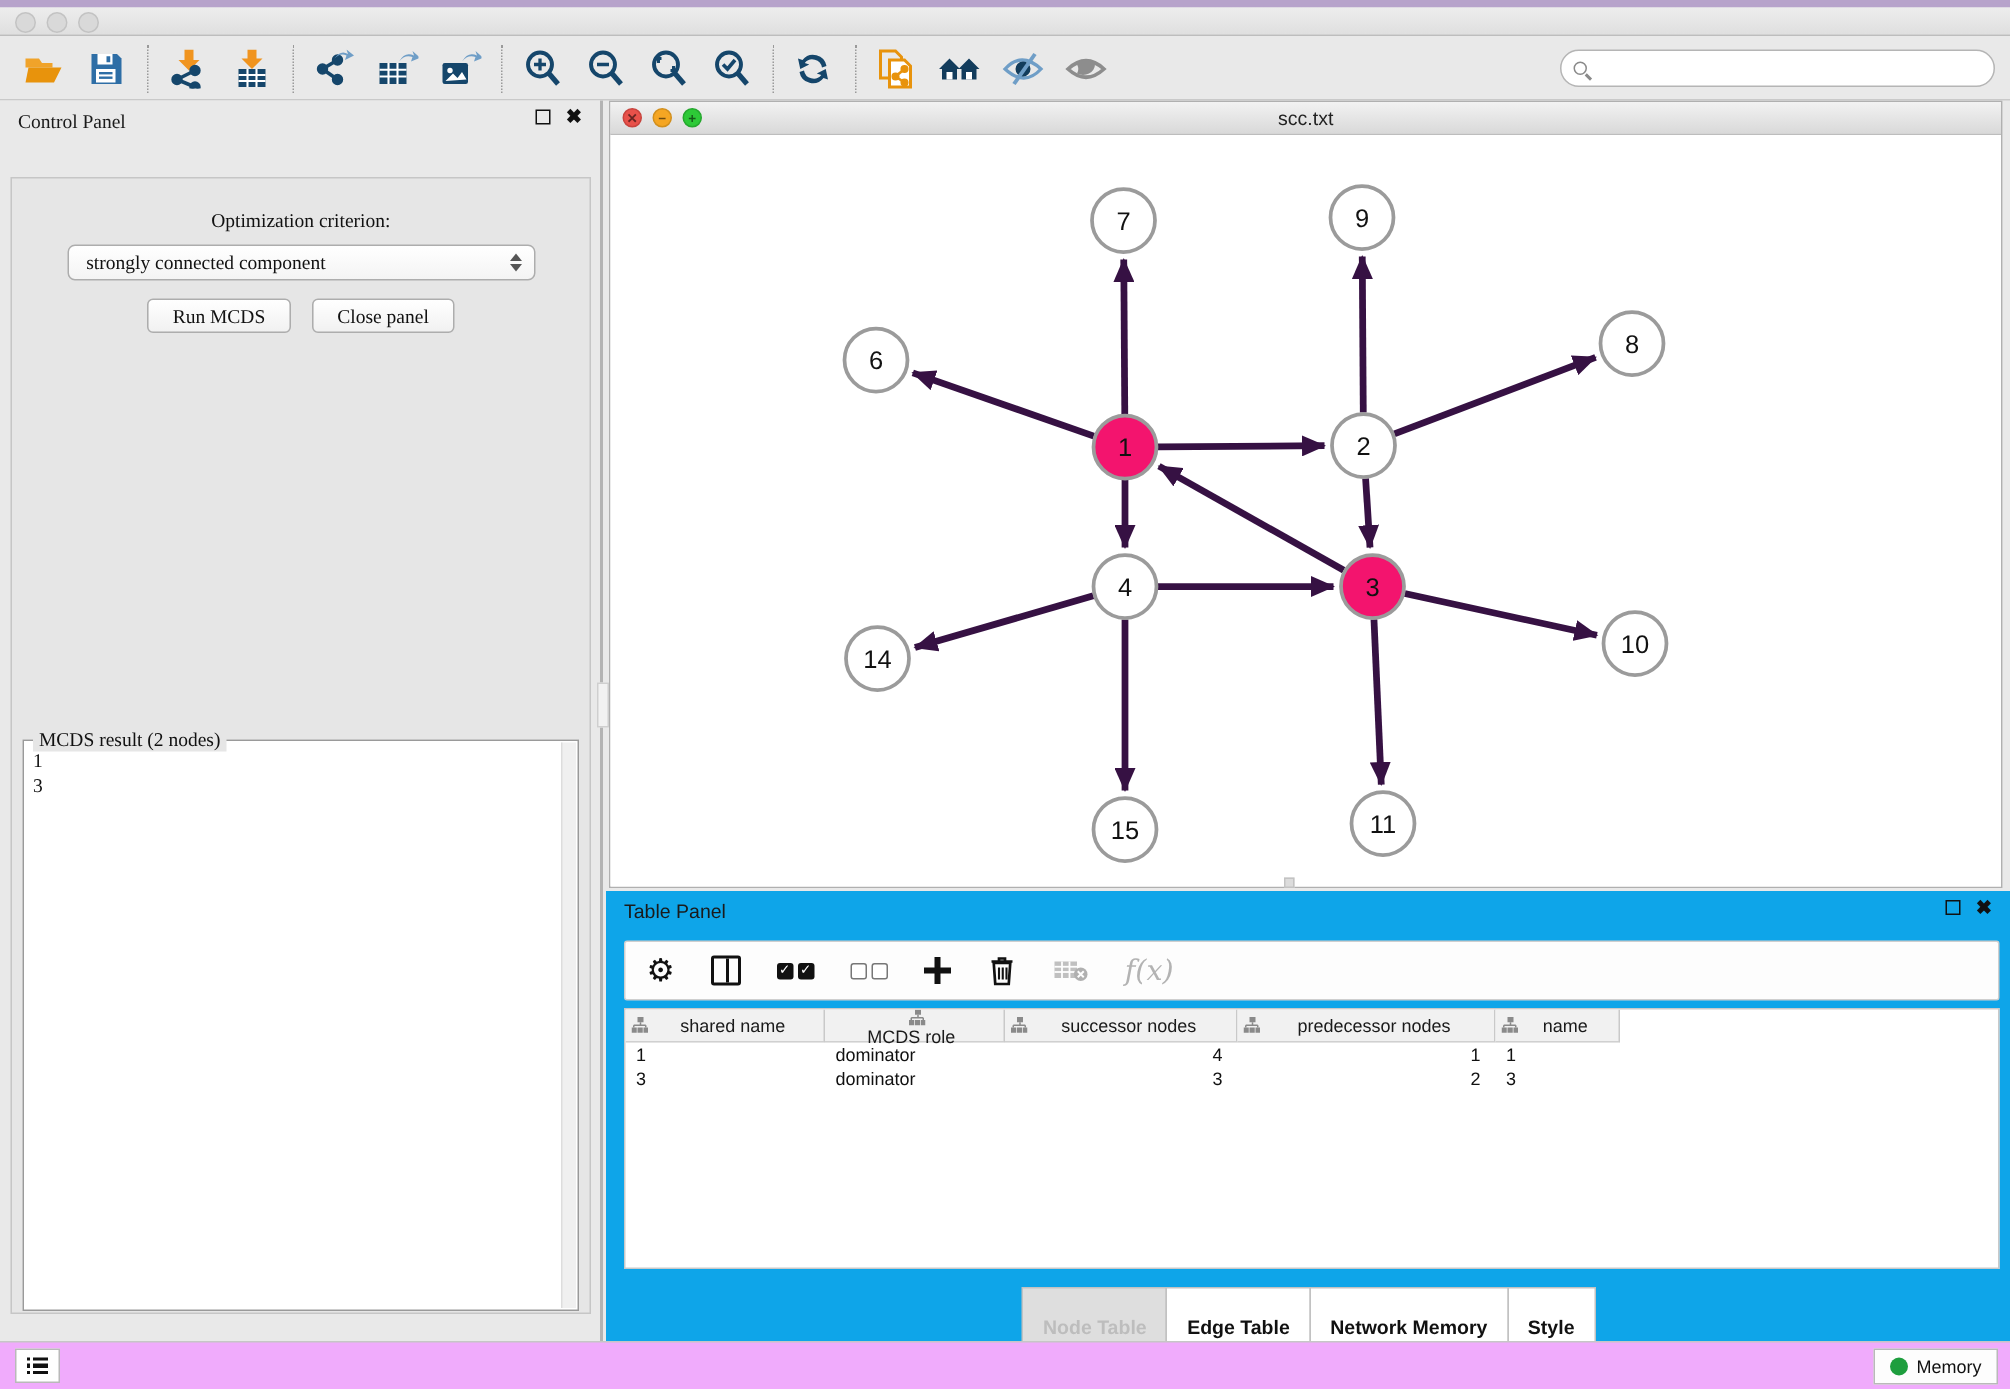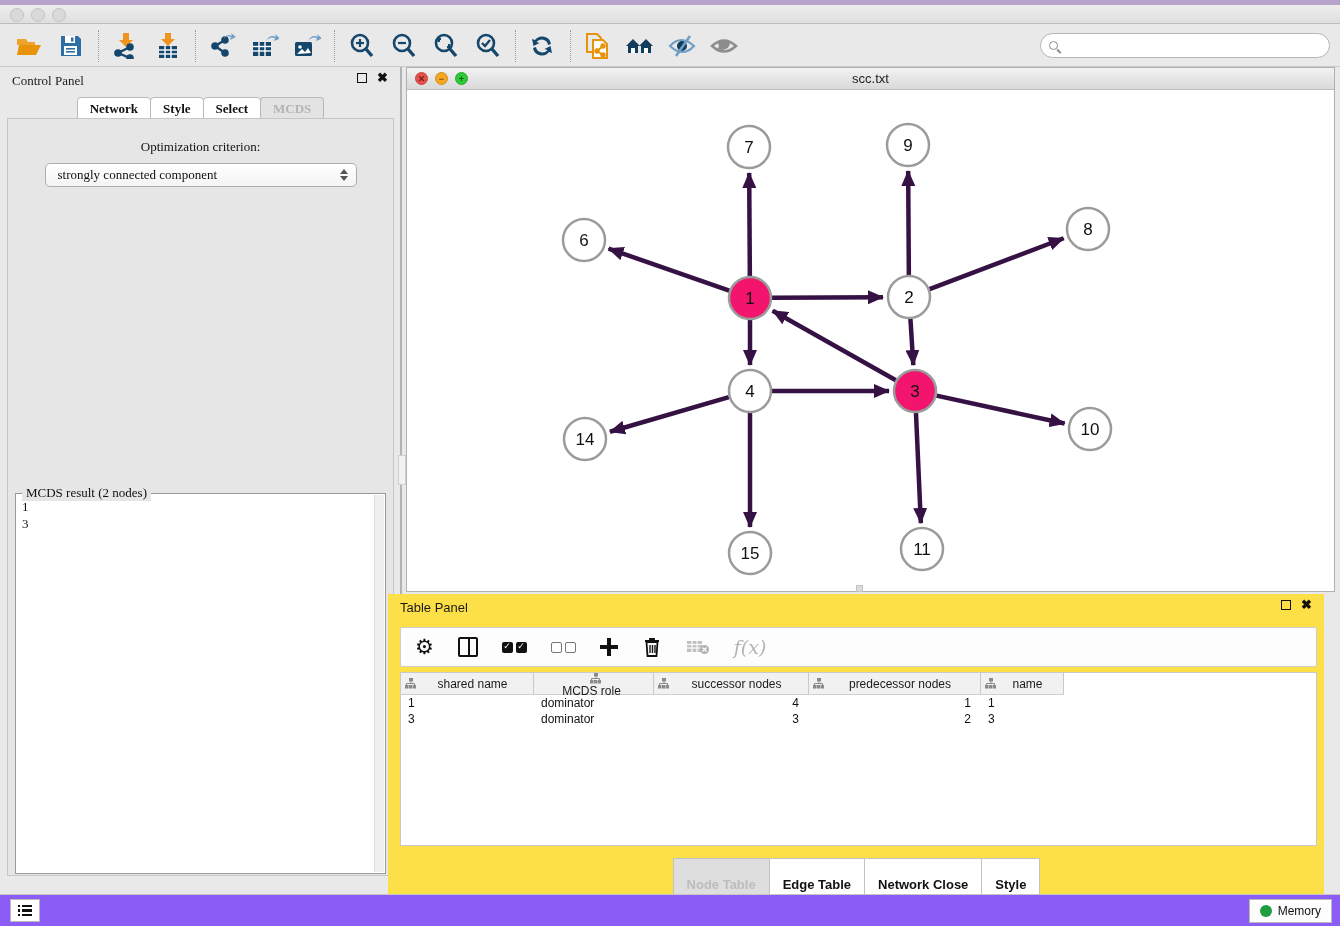--- a/index.html
+++ b/index.html
@@ -73,21 +73,21 @@
   .dot.yel { background:#f5a623; border:1px solid #d28f1c; }
   .dot.grn { background:#2dc937; border:1px solid #24a82d; }
   .net-title { position:absolute; left:0; right:0; top:3px; text-align:center; font-size:13px; color:#222; }
   .net-canvas { position:relative; width:927px; height:501px; background:#fff; }
   .splitter-handle { position:absolute; left:398px; top:455px; width:8px; height:30px;
       background:#f2f2f2; border:1px solid #cfcfcf; }
   .frame-resize { position:absolute; left:856px; top:585px; width:7px; height:7px;
       background:#dcdcdc; border:1px solid #c3c3c3; }
 
   
-  .table-panel { position:absolute; left:388px; top:594px; width:936px; height:300px; background:#fde047; }
+  .table-panel { position:absolute; left:404px; top:594px; width:936px; height:300px; background:#0ea5e9; }
   .tp-toolbar { position:absolute; left:12px; top:33px; width:917px; height:40px; background:#fdfdfd;
       border:1px solid #cfcfcf; border-radius:2px; display:flex; align-items:center; padding-left:14px; gap:24px; }
   .tp-ico { display:flex; align-items:center; justify-content:center; height:24px; }
   .gear { font-family:"DejaVu Sans", sans-serif; font-size:21px; color:#111; line-height:22px; }
   .cols-ico { width:20px; height:20px; border:2px solid #111; border-radius:2px; position:relative; }
   .cols-ico::after { content:""; position:absolute; left:50%; top:0; bottom:0; width:2px; background:#111; }
   .cbpair { display:flex; gap:3px; }
   .cb { width:11px; height:11px; border-radius:2px; position:relative; }
   .cb.checked { background:#111; }
   .cb.checked::after { content:"✓"; color:#fff; font-size:9px; position:absolute; left:1.5px; top:-1px; }
@@ -105,21 +105,21 @@
   .tr { display:flex; height:16px; }
   .td { font-size:12px; color:#111; line-height:16px; overflow:hidden; }
   .td.left { text-align:left; padding-left:7px; }
   .td.right { text-align:right; padding-right:10px; }
   .tp-tabs { position:absolute; left:0; right:0; top:264px; display:flex; justify-content:center; }
   .btab { border:1px solid #c2c2c2; background:#fff; color:#111; font-size:13px; font-weight:600;
       padding:18px 13px; margin-right:-1px; border-radius:0 0 5px 5px; }
   .btab.active { background:#dedede; color:#bdbdbd; }
 
   
-  .statusbar { position:absolute; left:0; top:894px; width:1340px; height:32px; background:#8b5cf6;
+  .statusbar { position:absolute; left:0; top:894px; width:1340px; height:32px; background:#f0abfc;
       border-top:1px solid #c6c6c6; }
   .list-btn { position:absolute; left:10px; top:4px; width:30px; height:23px; background:#fff;
       border:1px solid #b9b9b9; display:flex; align-items:center; justify-content:center; }
   .list-ico { width:14px; height:11px; display:flex; flex-direction:column; justify-content:space-between; }
   .list-ico span { display:block; height:2.4px; background:#111; position:relative; margin-left:4px; }
   .list-ico span::before { content:""; position:absolute; left:-4px; top:0; width:2.4px; height:2.4px; background:#111; }
   .mem-btn { position:absolute; right:8px; top:4px; height:24px; background:#fdfdfd; border:1px solid #b9b9b9;
       display:flex; align-items:center; padding:0 10px; gap:6px; font-size:12px; color:#111; }
   .mem-dot { width:12px; height:12px; border-radius:50%; background:#1e9e3e; }
 
@@ -296,35 +296,33 @@
   </div>
 
   <div class="control-panel">
     <div class="panel-head">
       <span class="panel-title">Control Panel</span>
       <span class="panel-icons">
         <span class="ico-float"></span>
         <span class="ico-close">✖</span>
       </span>
     </div>
-    <div class="cp-tabs" id="cp-tabs">
-        <div class="tab">Network</div>
-        <div class="tab">Style</div>
-        <div class="tab">Select</div>
-        <div class="tab active">MCDS</div>
-      </div>
     <div class="cp-content">
       <div class="opt-label">Optimization criterion:</div>
       <div class="select">
         <span>strongly connected component</span>
         <span class="grow"></span>
         <span class="chevrons">
           <span class="chev-up"></span>
             <span class="chev-dn"></span>
         </span>
+      </div>
+      <div class="btn-row">
+        <div class="btn">Run MCDS</div>
+        <div class="btn">Close panel</div>
       </div>
       <div class="result-box">
         <span class="result-legend">MCDS result (2 nodes)</span>
         <div class="result-text" id="result-text">1
 3</div>
         <div class="result-scroll"></div>
       </div>
     </div>
   </div>
 
@@ -563,21 +561,21 @@
             <div class="td left" style="width: 120px;">dominator</div>
             <div class="td right" style="width: 155px;">3</div>
             <div class="td right" style="width: 172px;">2</div>
             <div class="td left" style="width: 83px;">3</div>
           </div>
         </div>
     </div>
     <div class="tp-tabs" id="tp-tabs">
         <div class="btab active">Node Table</div>
         <div class="btab">Edge Table</div>
-        <div class="btab">Network Close</div>
+        <div class="btab">Network Memory</div>
         <div class="btab">Style</div>
       </div>
   </div>
 
   <div class="statusbar">
     <div class="list-btn">
       <span class="list-ico">
           <span></span>
           <span></span>
           <span></span>

